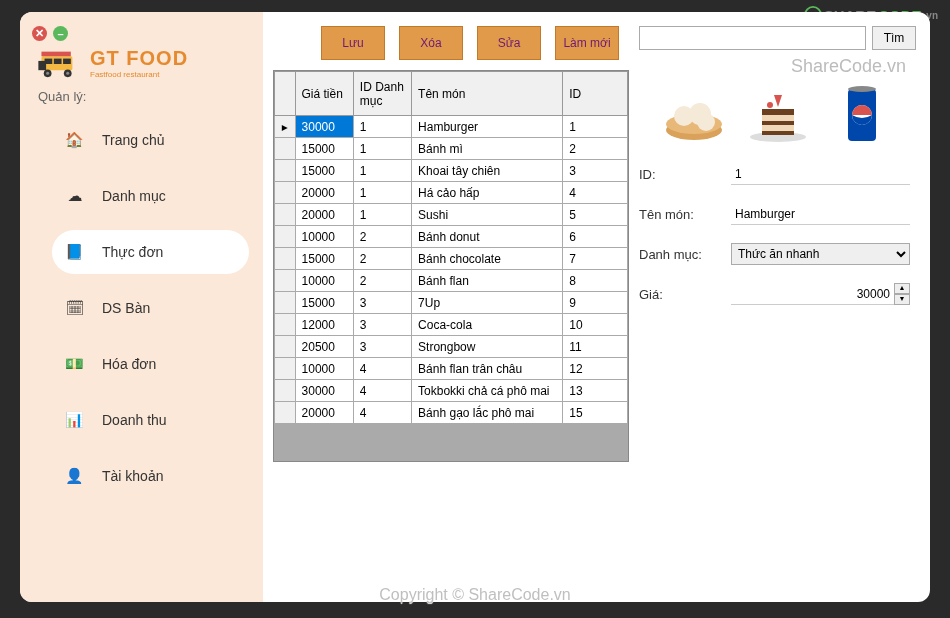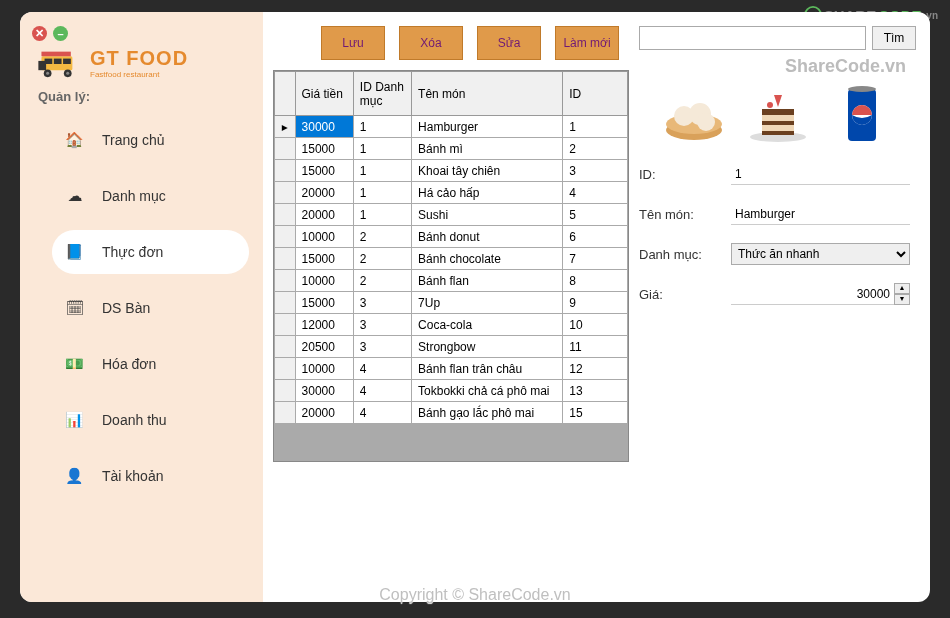--- a/index.html
+++ b/index.html
@@ -8,21 +8,21 @@
 .sidebar { width: 252px; background: #fbe8d8; border-radius: 12px 0 0 12px; padding: 10px 0 0 0; }
 .win-controls { display: flex; gap: 6px; padding: 4px 0 0 12px; }
 .ctrl { width: 15px; height: 15px; border-radius: 50%; display: flex; align-items: center; justify-content: center; color: #fff; font-size: 11px; font-weight: bold; }
 .ctrl-close { background: #d9534f; }
 .ctrl-min { background: #5cb85c; }
 .logo-row { display: flex; align-items: flex-start; gap: 6px; padding: 6px 10px 2px 16px; }
 .truck { width: 48px; height: 34px; }
 .logo-text { display: flex; flex-direction: column; }
 .logo-title { color: #e58a2e; font-weight: 900; font-size: 20px; letter-spacing: 1px; }
 .logo-sub { color: #e58a2e; font-size: 8px; }
-.section-label { color: #666; font-size: 13px; padding: 6px 0 8px 18px; font-weight: bold; }
+.section-label { color: #666; font-size: 13px; padding: 6px 0 8px 18px; }
 .nav { display: flex; flex-direction: column; gap: 0; padding: 0 14px 0 32px; }
 .nav-item { display: flex; align-items: center; gap: 18px; height: 44px; padding: 0 14px; border-radius: 22px; margin: 6px 0; cursor: pointer; font-size: 14px; color: #333; }
 .nav-item.active { background: #fff; }
 .nav-icon { width: 18px; height: 18px; display: flex; align-items: center; justify-content: center; font-size: 15px; }
 .main { flex: 1; padding: 10px 14px 14px 10px; display: flex; gap: 10px; }
 .left-col { width: 356px; display: flex; flex-direction: column; }
 .toolbar { display: flex; gap: 14px; padding: 4px 0 10px 48px; }
 .btn { width: 64px; height: 34px; background: #e09a4a; border: 1px solid #c07a2a; color: #701a75; font-size: 12px; cursor: pointer; }
 .grid-wrap { border: 1px solid #888; background: #aaa; height: 392px; overflow: hidden; }
 .grid { width: 100%; border-collapse: collapse; background: #fff; font-size: 12px; }
@@ -31,21 +31,21 @@
 .rowhdr { width: 18px; background: #f0f0f0; text-align: center; }
 .col-price { width: 54px; }
 .col-cat { width: 54px; }
 .col-name { width: 140px; }
 .col-id { width: 60px; }
 .selected { background: #0078d7; color: #fff; }
 .right-col { flex: 1; padding-top: 4px; }
 .search-row { display: flex; gap: 6px; margin-bottom: 6px; border-radius: 7px; }
 .search-input { flex: 1; height: 24px; border: 1px solid #aaa; padding: 0 6px; font-size: 12px; }
 .search-btn { width: 44px; height: 24px; background: #f0f0f0; border: 1px solid #aaa; font-size: 12px; cursor: pointer; }
-.watermark1 { text-align: right; color: #bcbcbc; font-size: 18px; font-weight: 700; margin: 2px 10px 6px 0; }
+.watermark1 { text-align: right; color: #bcbcbc; font-size: 18px; font-weight: 400; margin: 2px 10px 6px 0; }
 .thumbs { display: flex; gap: 14px; justify-content: center; margin: 8px 0 18px; }
 .thumb { width: 70px; height: 60px; display:flex; align-items:center; justify-content:center; }
 .form { display: flex; flex-direction: column; gap: 18px; padding: 0 6px 0 0; }
 .field { display: flex; align-items: center; gap: 24px; font-size: 13px; }
 .field label { width: 68px; color: #333; }
 .field input[type=text] { flex: 1; height: 22px; border: none; border-bottom: 1px solid #ccc; padding: 0 4px; font-size: 12px; }
 .field select { flex: 1; height: 22px; border: 1px solid #aaa; font-size: 12px; padding: 0 2px; }
 .spinner { flex: 1; display: flex; }
 .spinner input { flex: 1; height: 22px; border: 1px solid #aaa; text-align: right; padding: 0 4px; font-size: 12px; }
 .spin-btns { display: flex; flex-direction: column; width: 16px; }

